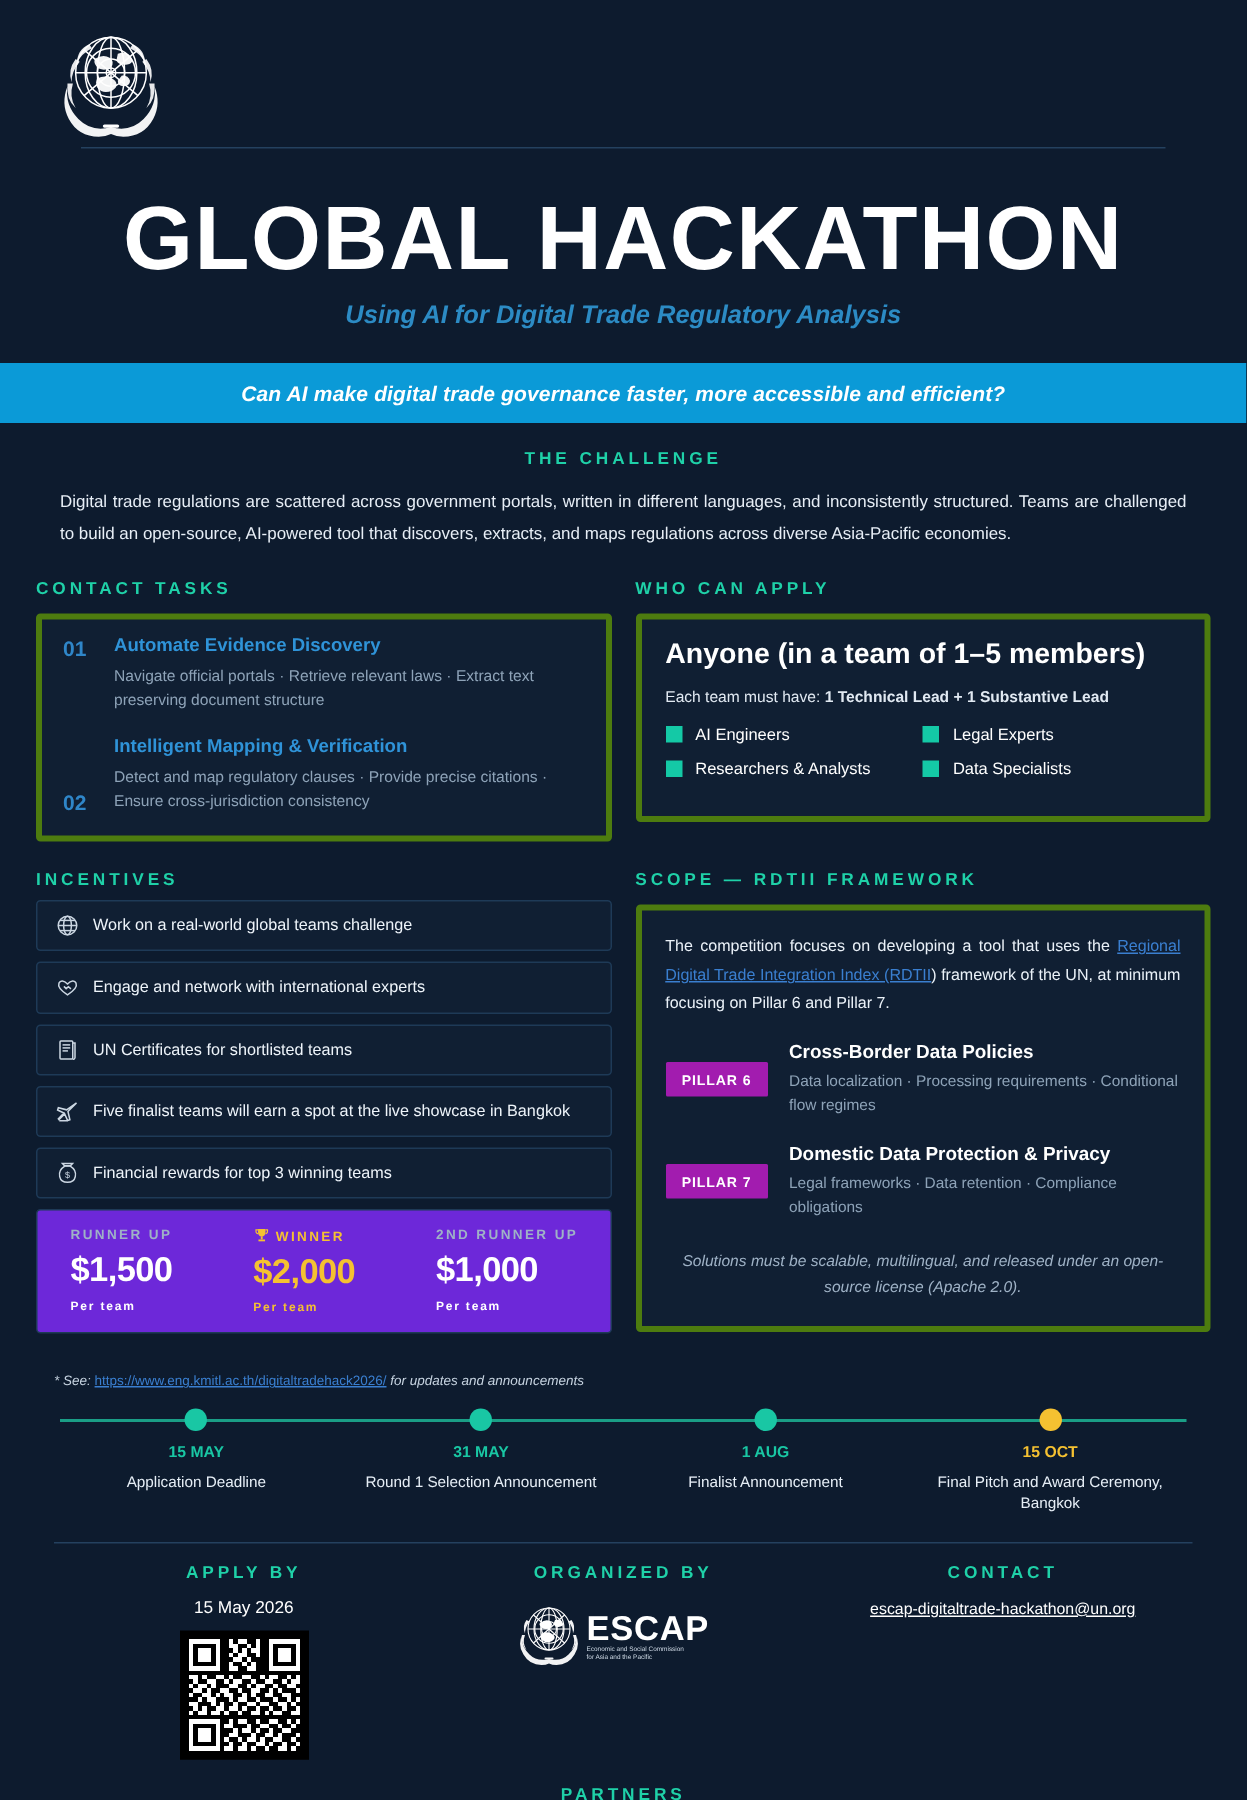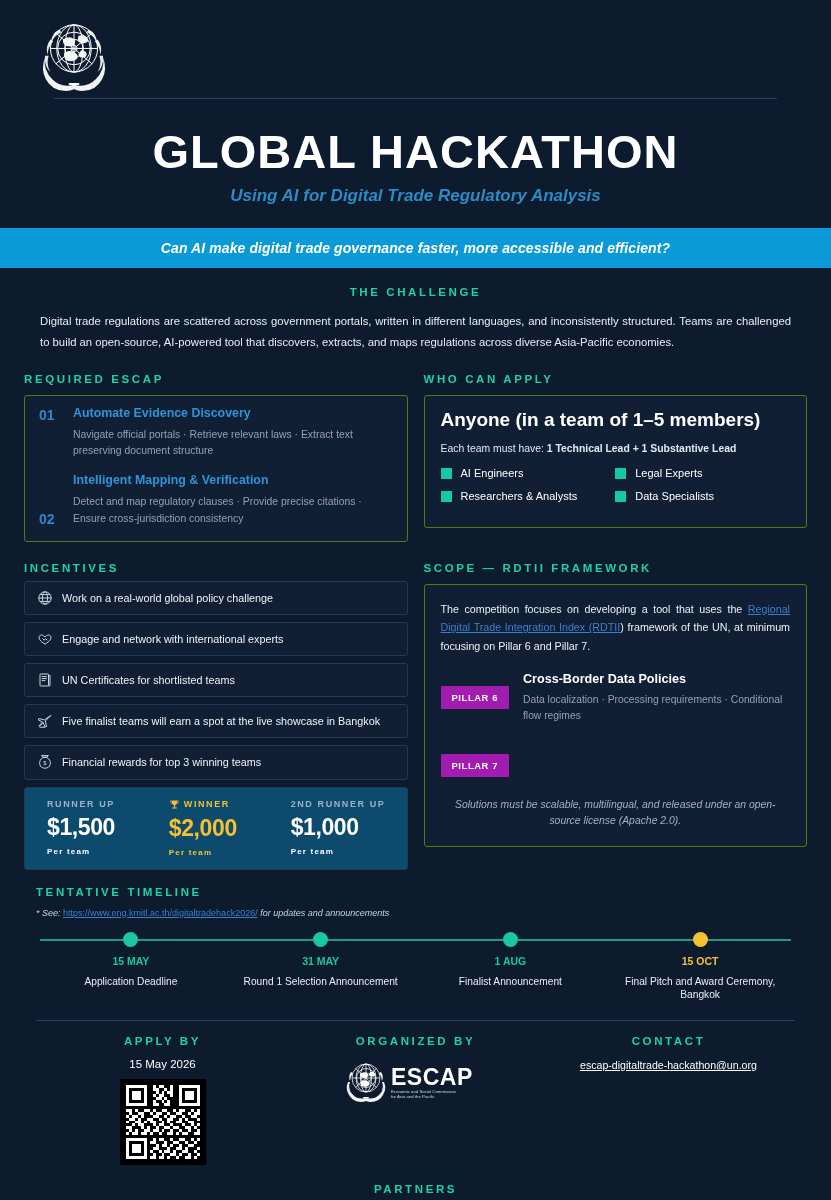--- a/index.html
+++ b/index.html
@@ -13,21 +13,21 @@
     position:relative;
   }
   .poster { width:831px; height:1200px; position:relative; background:#0d1b2e; }
 
   
   .header { padding:14px 28px 0 28px; }
   .un-logo { width:92px; height:78px; display:block; }
   .hdr-rule { height:1px; background:#24415f; margin:6px 26px 0 26px; }
   .title {
     text-align:center;
-    font-size:47px;
+    font-size:60px;
     font-weight:bold;
     letter-spacing:1px;
     color:#ffffff;
     margin-top:28px;
     line-height:1.05;
   }
   .subtitle {
     text-align:center;
     font-size:17px;
     font-style:italic;
@@ -66,21 +66,21 @@
   }
 
   
   .cols {
     display:flex; gap:16px;
     padding:0 24px;
     margin-top:20px;
   }
   .col { flex:1; min-width:0; }
   .card {
-    border:1px solid #4d7c0f;
+    border:4px solid #4d7c0f;
     background:#101f33;
     border-radius:3px;
     margin-top:10px;
   }
 
   
   .task { display:flex; padding:10px 14px 4px 14px; }
   .task:last-child { padding-bottom:14px;align-items:flex-end; }
   .task-num {
     color:#2f86c9; font-weight:bold; font-size:14px;
@@ -111,21 +111,21 @@
     margin-top:7px;
     padding:8px 12px;
     display:flex; align-items:flex-start; gap:9px;
     font-size:10.8px; color:#eef4fa; line-height:1.5;
   }
   .inc-item .ico { flex:0 0 16px; width:16px; height:16px; opacity:.92; margin-top:0px;}
   .inc-item .ico svg { display:block; }
 
   
   .prizes {
-    border:1px solid #1e3a57; background:#0c4a6e; border-radius:3px;
+    border:1px solid #1e3a57; background:#6d28d9; border-radius:3px;
     margin-top:7px; display:flex; padding:11px 8px 12px 8px;
   }
   .prize { flex:1; padding-left:14px; }
   .prize-label {
     font-size:9px; font-weight:bold; letter-spacing:1.6px; color:#9fb2c6;
     display:flex; align-items:center; gap:4px;
   }
   .prize.win .prize-label { color:#f5c131; }
   .prize-amt { font-size:23px; font-weight:bold; color:#ffffff; margin-top:5px; letter-spacing:-.4px;}
   .prize.win .prize-amt { color:#f5c131; }
@@ -225,21 +225,21 @@
     <span class="banner-text">Can AI make digital trade governance faster, more accessible and efficient?</span>
   </div>
 
   <div class="challenge">
     <div class="sec-head center">THE CHALLENGE</div>
     <p class="challenge-body">Digital trade regulations are scattered across government portals, written in different languages, and inconsistently structured. Teams are challenged to build an open-source, AI-powered tool that discovers, extracts, and maps regulations across diverse Asia-Pacific economies.</p>
   </div>
 
   <div class="cols">
     <div class="col">
-      <div class="sec-head">REQUIRED ESCAP</div>
+      <div class="sec-head">CONTACT TASKS</div>
       <div class="card">
         <div class="task">
           <div class="task-num">01</div>
           <div>
             <div class="task-title">Automate Evidence Discovery</div>
             <div class="task-desc">Navigate official portals · Retrieve relevant laws · Extract text preserving document structure</div>
           </div>
         </div>
         <div class="task">
           <div class="task-num">02</div>
@@ -289,21 +289,21 @@
       <div class="inc-item">
         <span class="ico">
           <svg width="16" height="16" viewBox="0 0 16 16" fill="none" stroke="#dbe6f1" stroke-width="1">
             <circle cx="8" cy="8" r="6.2"></circle>
               <ellipse cx="8" cy="8" rx="2.6" ry="6.2"></ellipse>
             <line x1="1.8" y1="8" x2="14.2" y2="8"></line>
               <line x1="2.9" y1="4.6" x2="13.1" y2="4.6"></line>
               <line x1="2.9" y1="11.4" x2="13.1" y2="11.4"></line>
           </svg>
         </span>
-        <span>Work on a real-world global policy challenge</span>
+        <span>Work on a real-world global teams challenge</span>
       </div>
 
       <div class="inc-item">
         <span class="ico">
           <svg width="16" height="16" viewBox="0 0 16 16" fill="none" stroke="#dbe6f1" stroke-width="1">
             <path d="M8 13.2 C3 10 1.4 7.6 2.3 5.4 C3.1 3.5 5.6 3.4 8 6 C10.4 3.4 12.9 3.5 13.7 5.4 C14.6 7.6 13 10 8 13.2z"></path>
             <path d="M5.6 7.6 L7.1 9.1 L8.6 7.8 L10.3 9.2"></path>
           </svg>
         </span>
         <span>Engage and network with international experts</span>
@@ -381,29 +381,32 @@
         <div class="pillar-row">
           <span class="pillar-badge">PILLAR 6</span>
           <div class="pillar-txt">
             <div class="pillar-title">Cross-Border Data Policies</div>
             <div class="pillar-desc">Data localization · Processing requirements · Conditional flow regimes</div>
           </div>
         </div>
 
         <div class="pillar-row">
           <span class="pillar-badge">PILLAR 7</span>
+          <div class="pillar-txt">
+            <div class="pillar-title">Domestic Data Protection &amp; Privacy</div>
+            <div class="pillar-desc">Legal frameworks · Data retention · Compliance obligations</div>
+          </div>
         </div>
 
         <div class="scope-note">Solutions must be scalable, multilingual, and released under an open-source license (Apache 2.0).</div>
       </div>
     </div>
   </div>
 
   <div class="timeline-sec">
-    <div class="sec-head">TENTATIVE TIMELINE</div>
     <div class="tl-note">
       <b>* See:</b>
       <a class="lnk" href="#">https://www.eng.kmitl.ac.th/digitaltradehack2026/</a>
       <span>for updates and announcements</span>
     </div>
 
     <div class="tl-wrap">
       <div class="tl-line"></div>
       <div class="tl-dots">
         <div class="tl-dot-cell">

